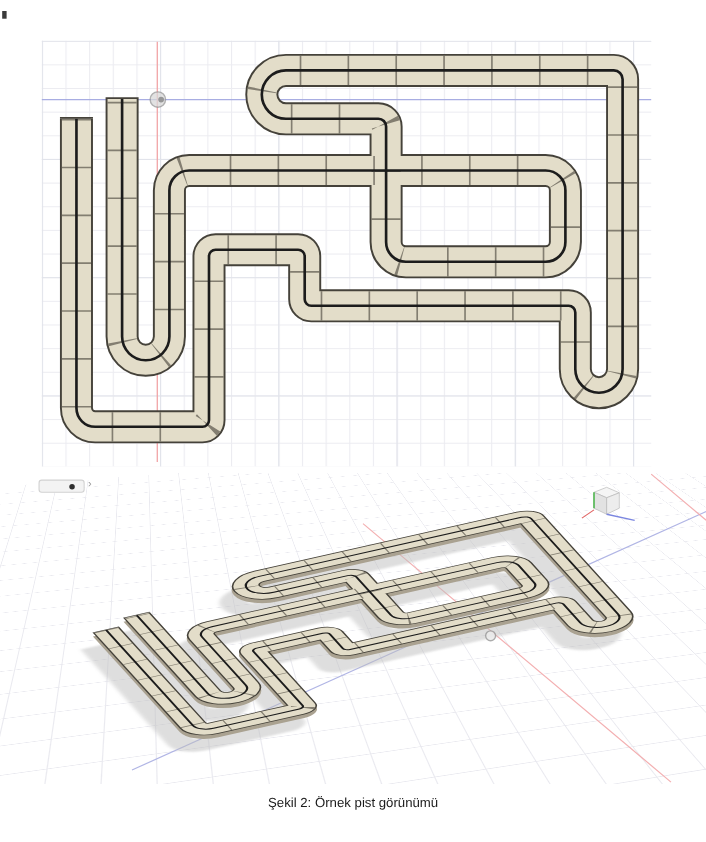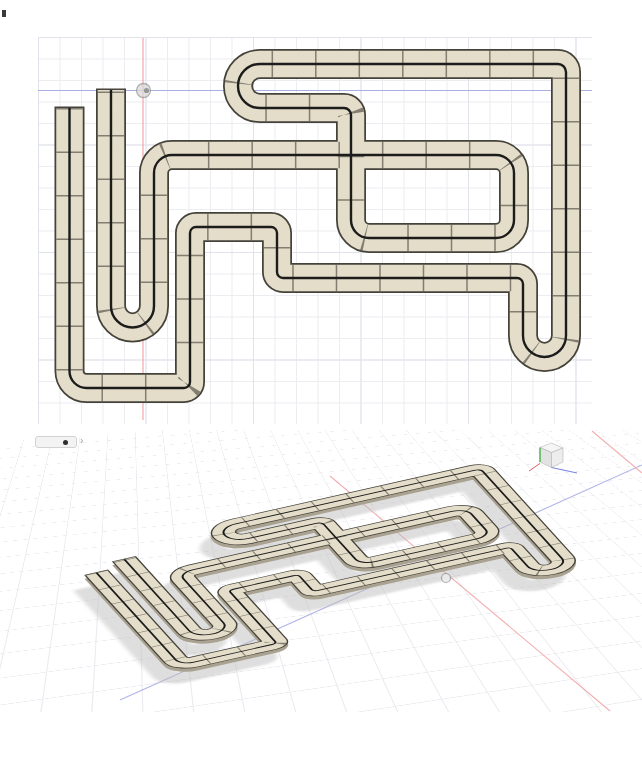--- a/index.html
+++ b/index.html
@@ -100,13 +100,14 @@
     </g>
   </svg>
 
   <div class="pill">
     <div class="pill-dot"></div>
   </div>
   <div class="pill-chevron">›</div>
 
   <div class="corner-mark" style="background: rgb(58, 58, 58);"></div>
 
+  <div class="caption">Şekil 2: Örnek pist görünümü</div>
 </div>
 
 </body></html>

